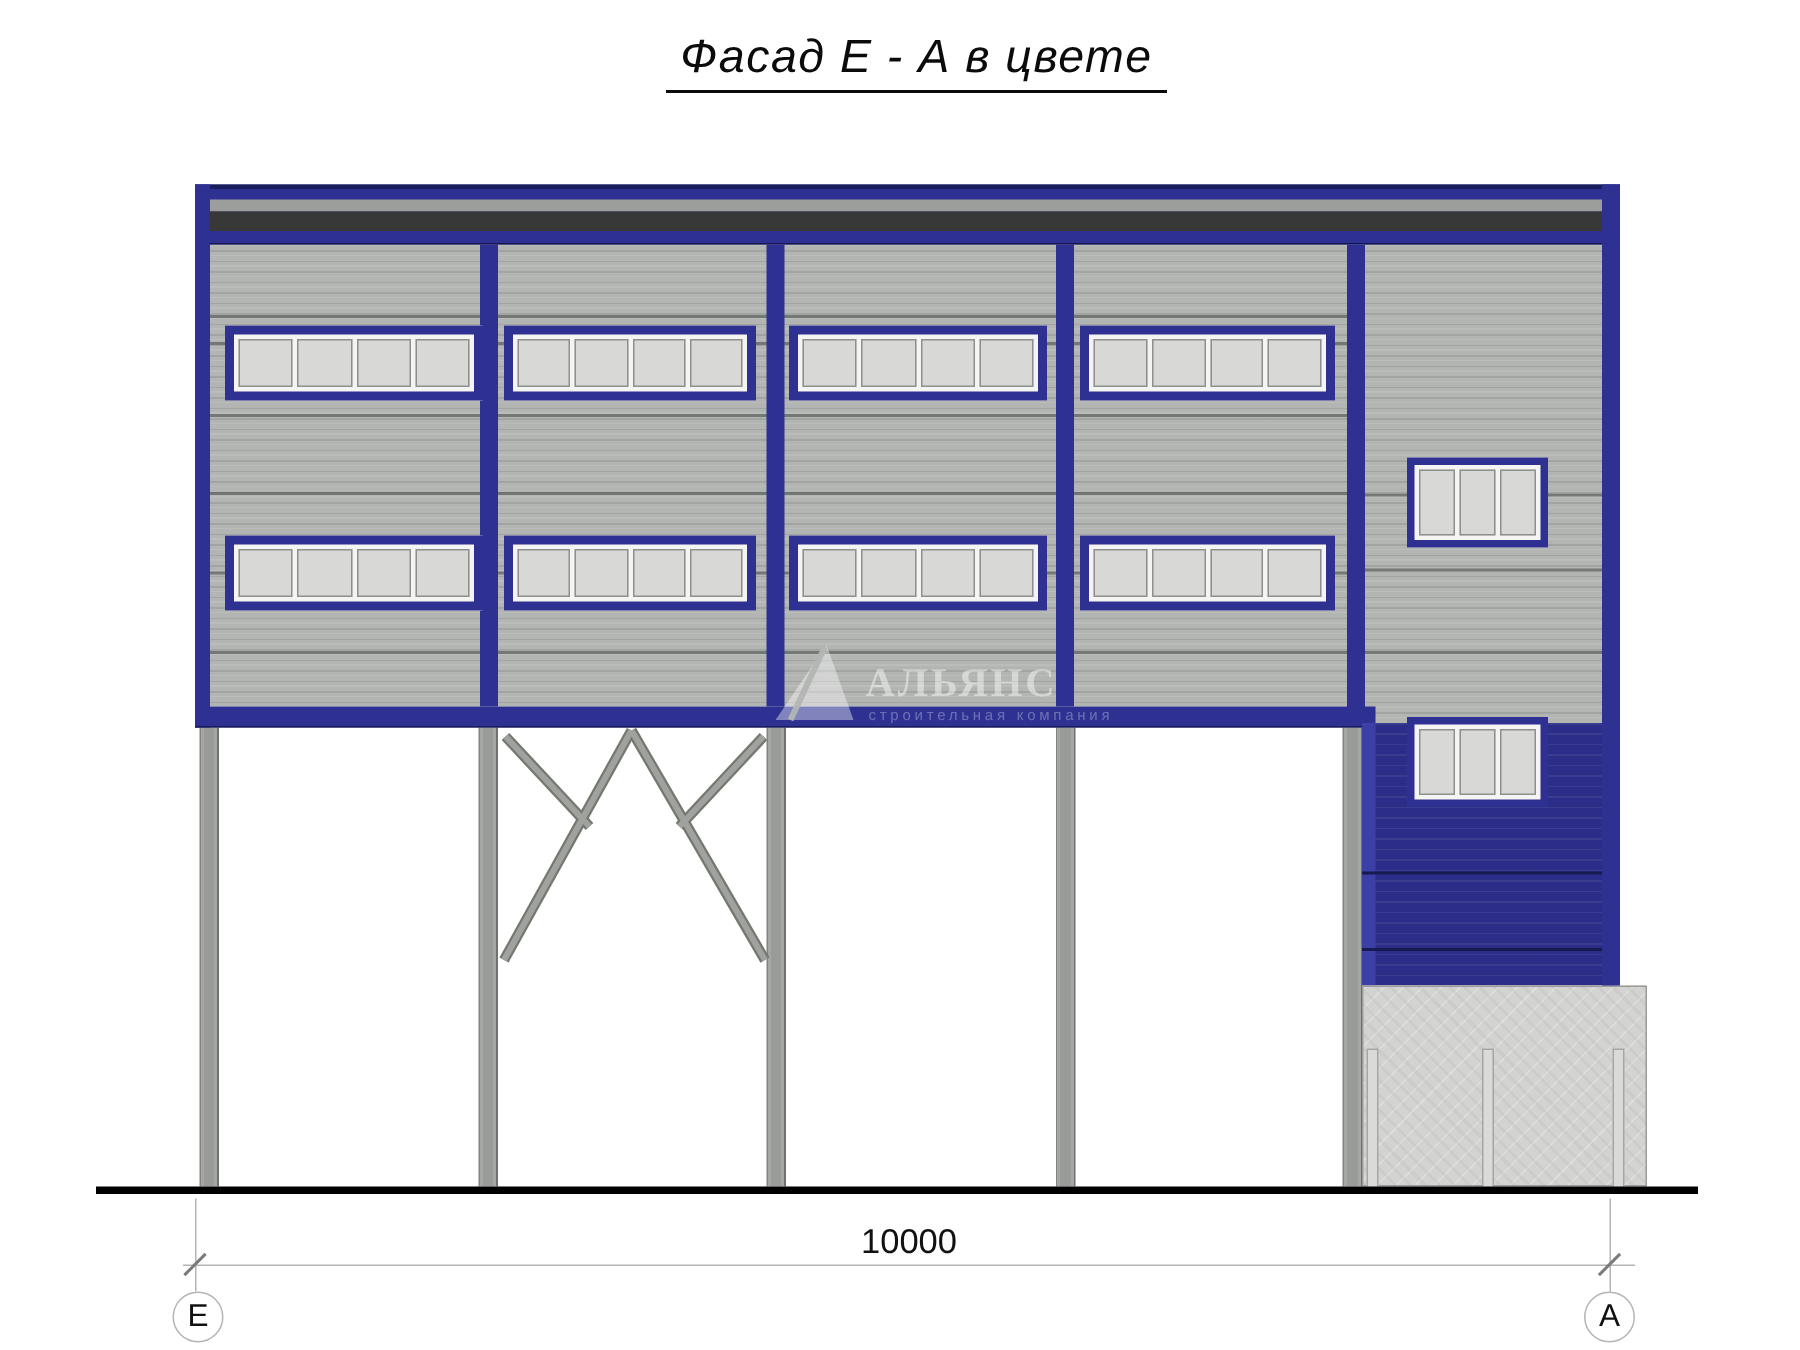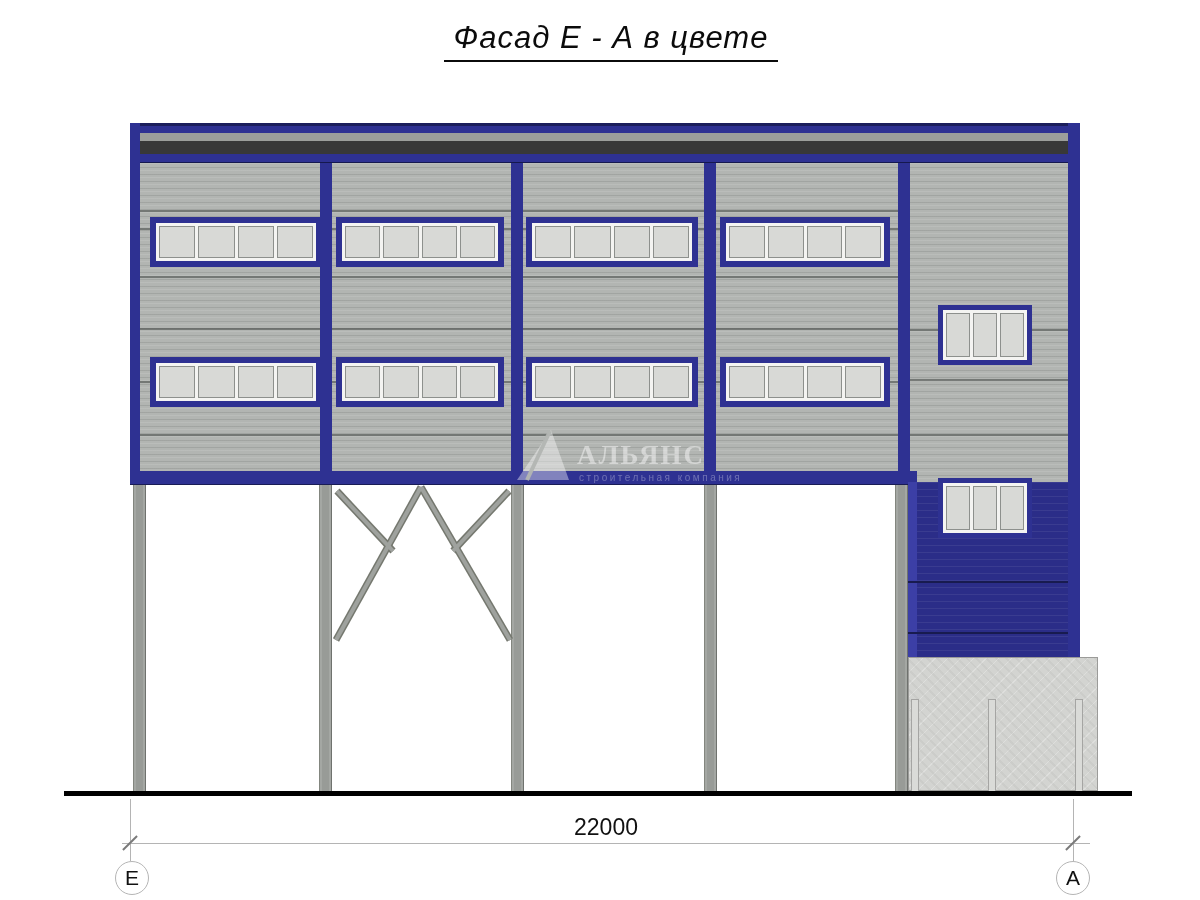--- a/index.html
+++ b/index.html
@@ -215,21 +215,21 @@
     <div class="post" style="left:166px"></div>
   </div>
 
   <div class="abs" id="ground-line"></div>
 
   <div class="abs ext-line" style="left:130px"></div>
   <div class="abs ext-line" style="left:1073px"></div>
   <div class="abs" id="dim-line"></div>
   <div class="abs tick" style="left:120px;top:832px"></div>
   <div class="abs tick" style="left:1063px;top:832px"></div>
-  <div class="abs" id="dim-label">22000</div>
+  <div class="abs" id="dim-label">10000</div>
 
   <div class="abs axis-circle" style="left:115px">
     <span>Е</span>
   </div>
   <div class="abs axis-circle" style="left:1056px">
     <span>А</span>
   </div>
 
   <svg class="abs" id="wm-logo" width="70" height="58" viewBox="0 0 70 58">
     <polygon points="46,4 64,54 12,54" fill="rgba(255,255,255,0.40)"></polygon>

